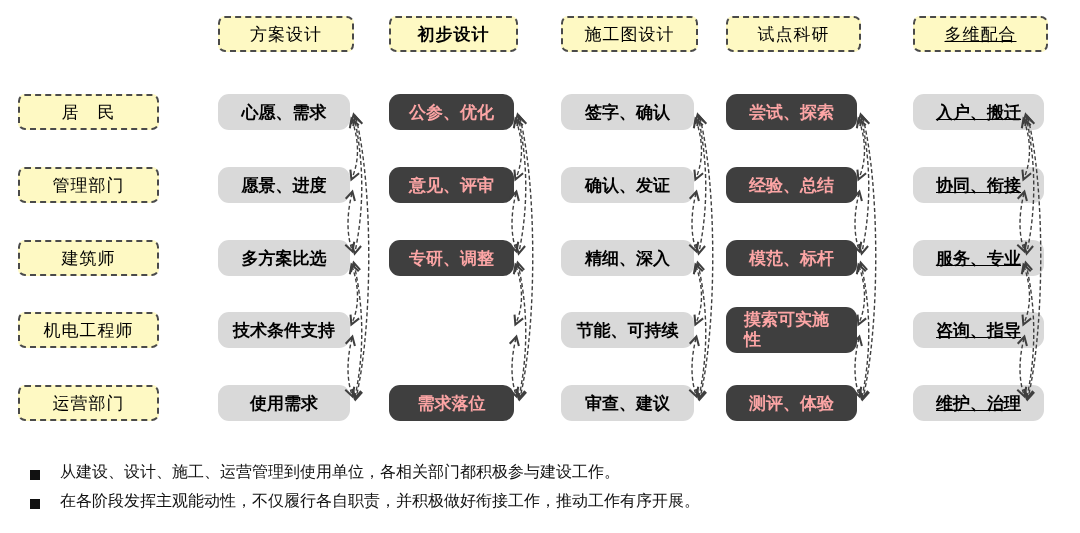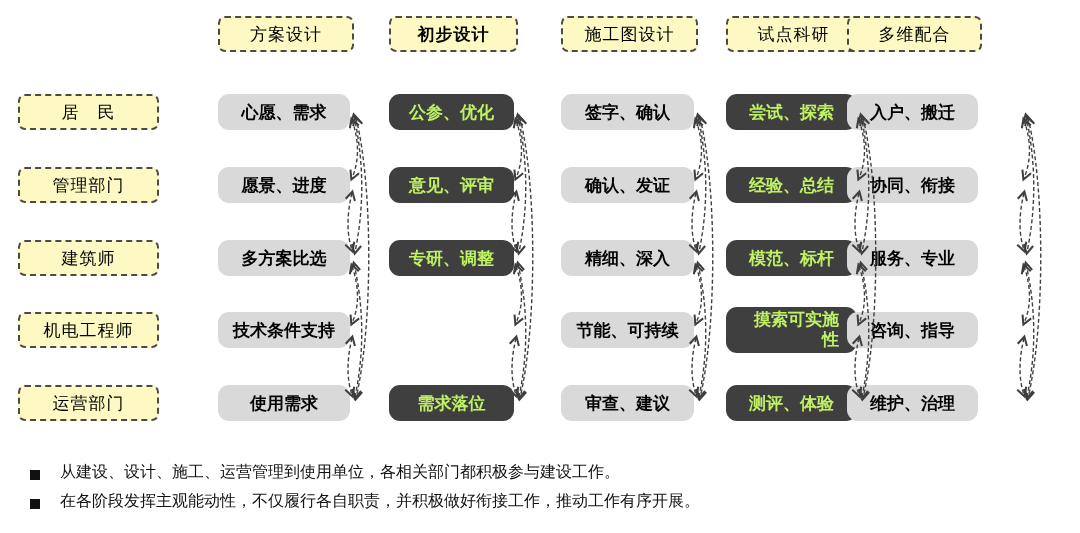--- a/index.html
+++ b/index.html
@@ -15,32 +15,32 @@
   }
 
   
   .cell{
     position:absolute;height:36px;border-radius:11px;
     display:flex;align-items:center;justify-content:center;
     font-size:17px;font-weight:bold;white-space:nowrap;
     box-sizing:border-box;
   }
   .cell.light{background:#d9d9d9;color:#000000;}
-  .cell.dark{background:#3f3f3f;color:#bef264;}
+  .cell.dark{background:#3f3f3f;color:#fca5a5;}
   .cell.tall{
-    height:46px;white-space:normal;text-align:right;
+    height:46px;white-space:normal;text-align:left;
     line-height:20px;padding:0 18px;
   }
 
   
   .c1{left:218px;width:132px;}
   .c2{left:389px;width:125px;font-weight:bold;}
   .c3{left:561px;width:133px;}
   .c4{left:726px;width:131px;}
-  .c5{left:847px;width:131px;}
+  .c5{left:913px;width:131px;text-decoration:underline;}
 
   
   .hdr{top:16px;}
   .r1{top:94px;}
   .r2{top:167px;}
   .r3{top:240px;}
   .r4{top:312px;}
   .r4t{top:307px;}
   .r5{top:385px;}
 

